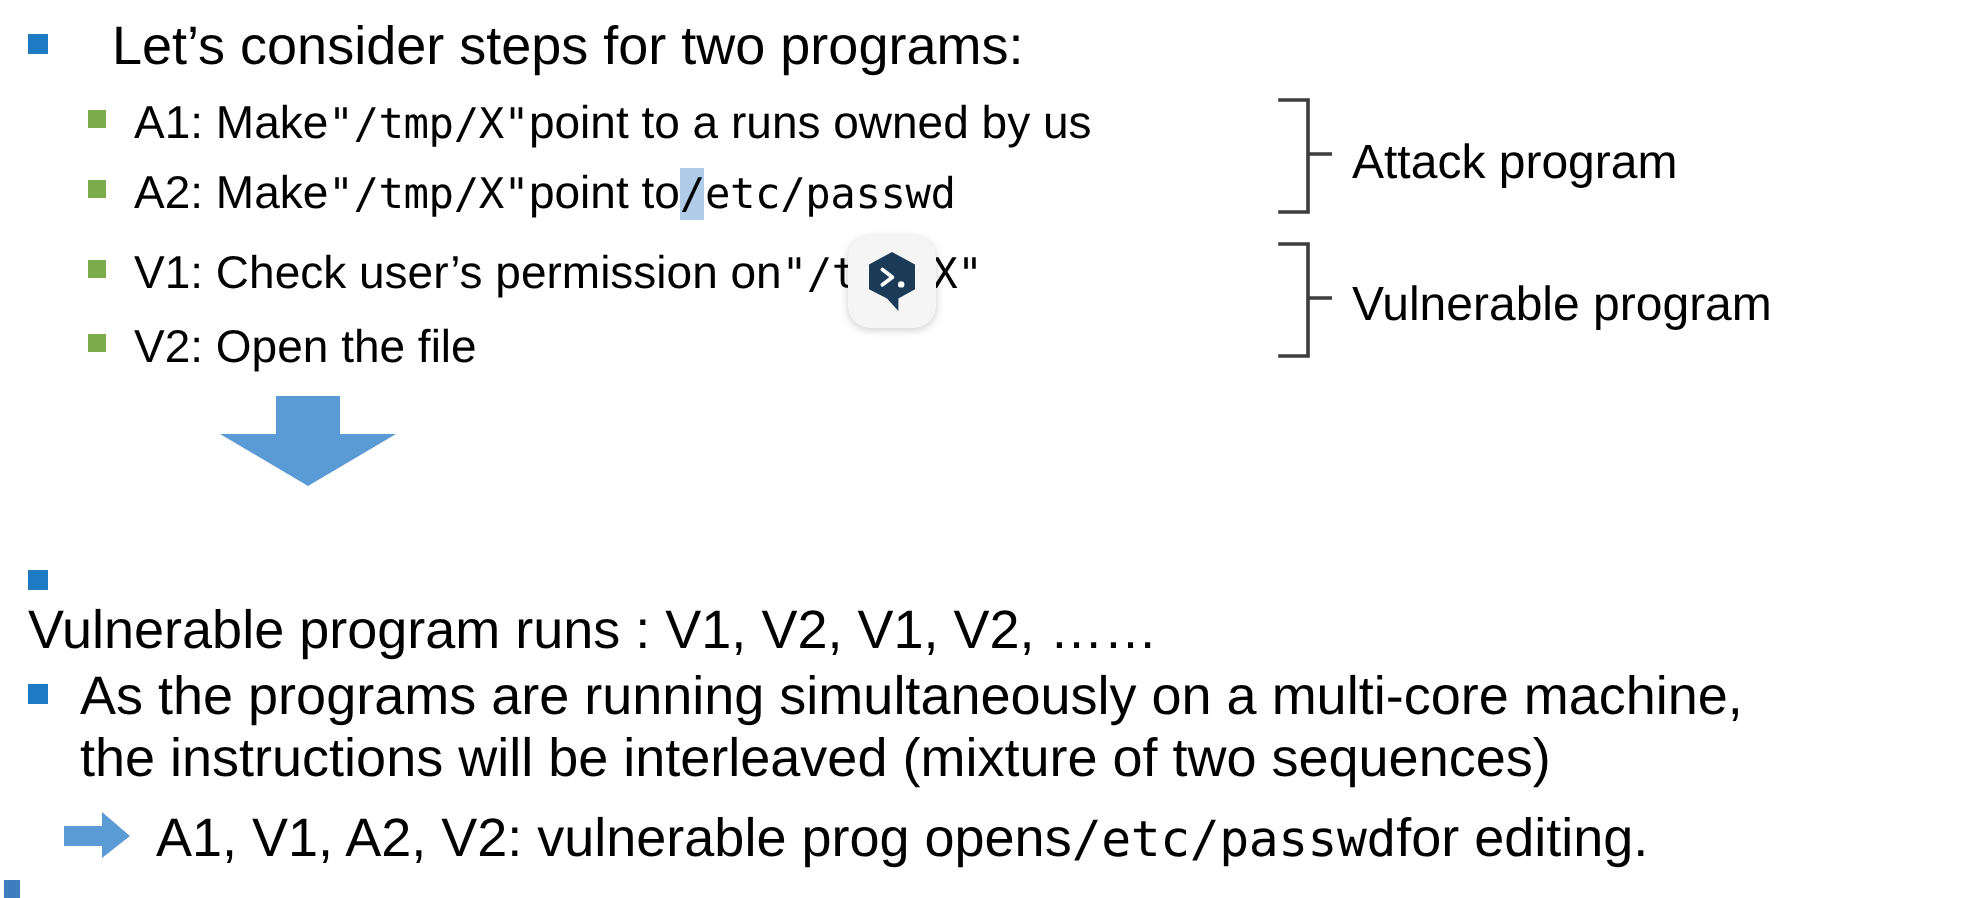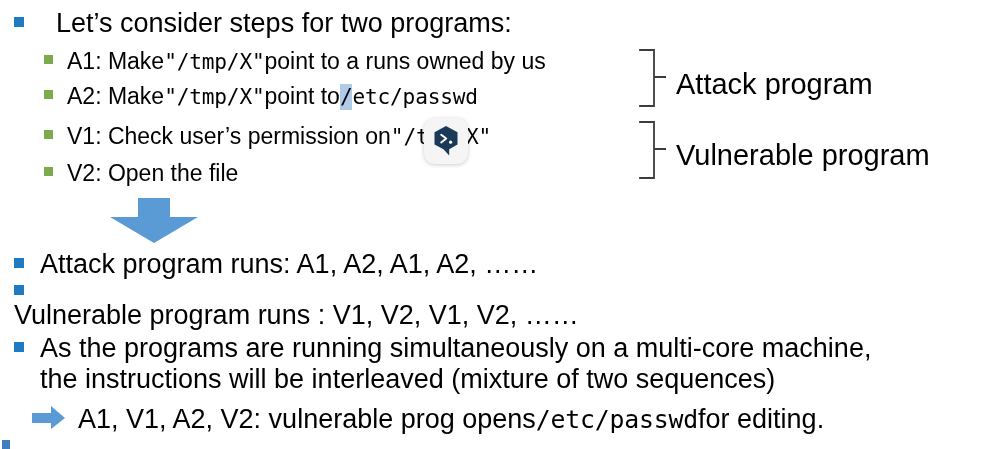--- a/index.html
+++ b/index.html
@@ -65,21 +65,21 @@
 
   
   .brace {
     position: absolute;
     pointer-events: none;
   }
   .brace svg { display: block; }
 
   .brace-label {
     position: absolute;
-    font-size: 29px;
+    font-size: 24px;
     white-space: nowrap;
   }
 
   
   .down-arrow {
     position: absolute;
     left: 107px;
     top: 198px;
     width: 94px;
     height: 46px;
@@ -186,24 +186,20 @@
   <div class="brace-label" style="left:676px; top:139px;">
     <span>Vulnerable program</span>
   </div>
 
   <div class="down-arrow">
     <svg width="94" height="46" viewBox="0 0 94 46" aria-hidden="true">
       <polygon points="31,0 63,0 63,19 91,19 47,45 3,19 31,19" fill="#5B9BD5"></polygon>
     </svg>
   </div>
 
-  <div class="row lvl1" style="left:14px; top:249px;">
-    <span class="sq blue"></span>
-    <span class="txt">Attack program runs: A1, A2, A1, A2, ……</span>
-  </div>
 
   <div class="row lvl1" style="left:14px; top:290px;flex-direction:column;">
     <span class="sq blue"></span>
     <span class="txt">Vulnerable program runs : V1, V2, V1, V2, ……</span>
   </div>
 
   <div class="para" style="left:14px; top:333px; width:968px;">
     <span class="sq blue"></span>
     <span class="ptext">
       <span>As the programs are running simultaneously on a multi-core machine,</span><br>

